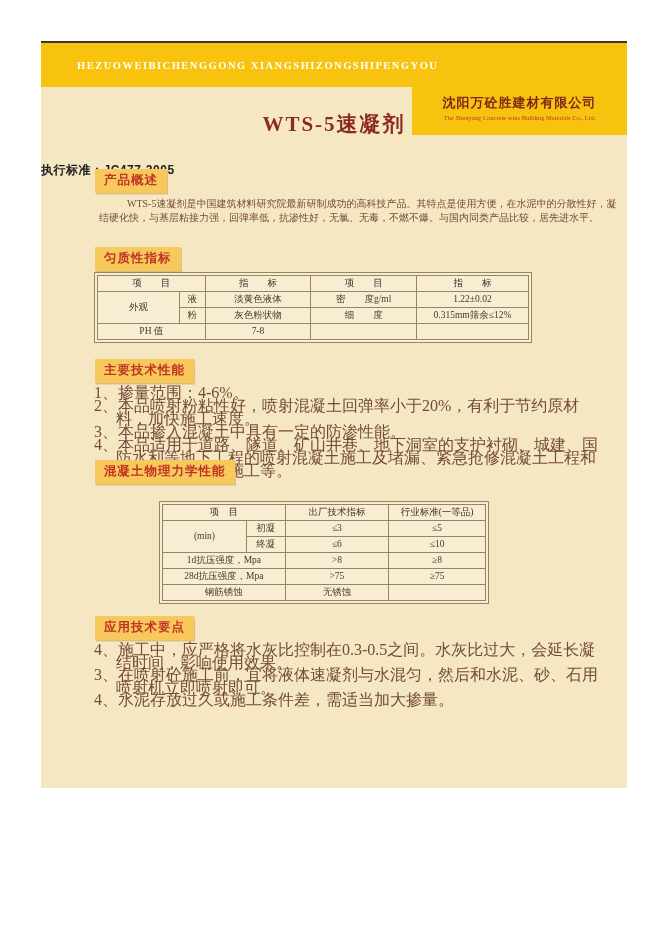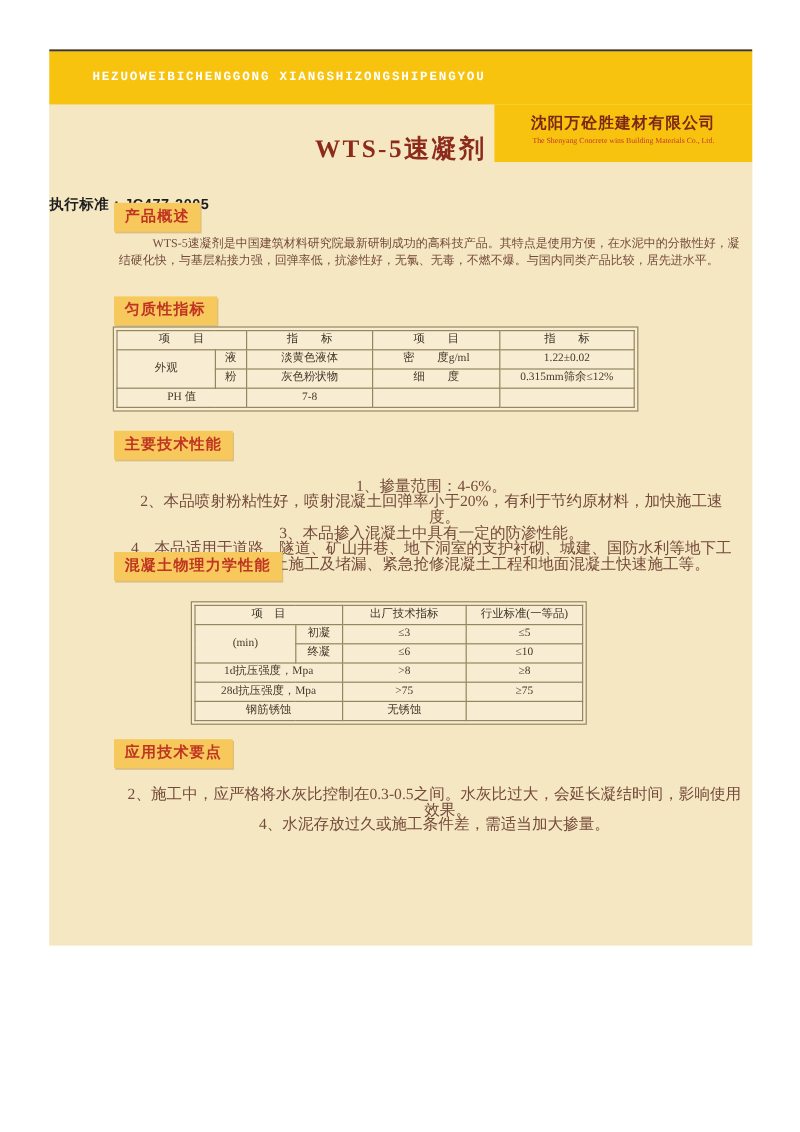--- a/index.html
+++ b/index.html
@@ -11,21 +11,21 @@
   .page{
     position:absolute;left:41px;top:41px;width:586px;height:747px;
     background:#F5E7C2;overflow:hidden;
   }
   .top-line{position:absolute;left:0;top:0;width:100%;height:2px;background:#3d372a;}
   .banner{
     position:absolute;left:0;top:2px;width:100%;height:44px;background:#F7C30E;
     display:flex;align-items:center;box-sizing:border-box;padding-left:36px;
   }
   .banner span{
-    color:#ffffff;font-family:Liberation Mono, monospace;
+    color:#ffffff;font-family:Liberation Serif, serif;
     font-weight:bold;font-size:10.5px;letter-spacing:1.5px;
   }
   .company-box{
     position:absolute;left:371px;top:46px;width:215px;height:48px;background:#F7C30E;
     text-align:center;box-sizing:border-box;padding-top:7px;
   }
   .company-cn{
     color:#7D2716;font-weight:bold;font-size:13px;letter-spacing:1px;
     font-family:"Liberation Sans","DejaVu Sans",sans-serif;
   }
@@ -62,22 +62,22 @@
   .t1{left:53px;top:231px;width:438px;}
   .t2{left:118px;top:460px;width:330px;}
   table{width:100%;border-collapse:collapse;table-layout:fixed;}
   th,td{
     border:1px solid #94865F;text-align:center;vertical-align:middle;
     font-size:9.5px;color:#45392B;padding:2px 1px;height:11px;line-height:11px;
     overflow:hidden;white-space:nowrap;
   }
   th{font-weight:normal;color:#3A3226;}
   .list{
-    position:absolute;list-style:none;margin:12px;padding:0;
-    font-size:13px;color:#744A3B;text-align:center;
+    position:absolute;list-style:none;margin:0;padding:0;
+    font-size:16px;color:#744A3B;
   }
   .l1{left:53px;top:345px;width:507px;line-height:13px;}
   .l2{left:53px;top:603px;width:512px;line-height:12.5px;}
   .list li{padding-left:22px;text-indent:-22px;white-space:normal;}
 </style>
 </head>
 <body>
 
 <div class="page">
 
@@ -187,17 +187,18 @@
         <td colspan="2">钢筋锈蚀</td>
         <td>无锈蚀</td>
         <td></td>
       </tr>
     </tbody>
       </table>
   </div>
 
   <div class="badge b5">应用技术要点</div>
   <ul class="list l2">
-    <li>2、施工中，应严格将水灰比控制在0.3-0.5之间。水灰比过大，会延长凝结时间，影响使用效果。</li>
+    <li>4、施工中，应严格将水灰比控制在0.3-0.5之间。水灰比过大，会延长凝结时间，影响使用效果。</li>
+    <li>3、在喷射砼施工前，宜将液体速凝剂与水混匀，然后和水泥、砂、石用喷射机立即喷射即可。</li>
     <li>4、水泥存放过久或施工条件差，需适当加大掺量。</li>
   </ul>
 
 </div>
 
 </body></html>

